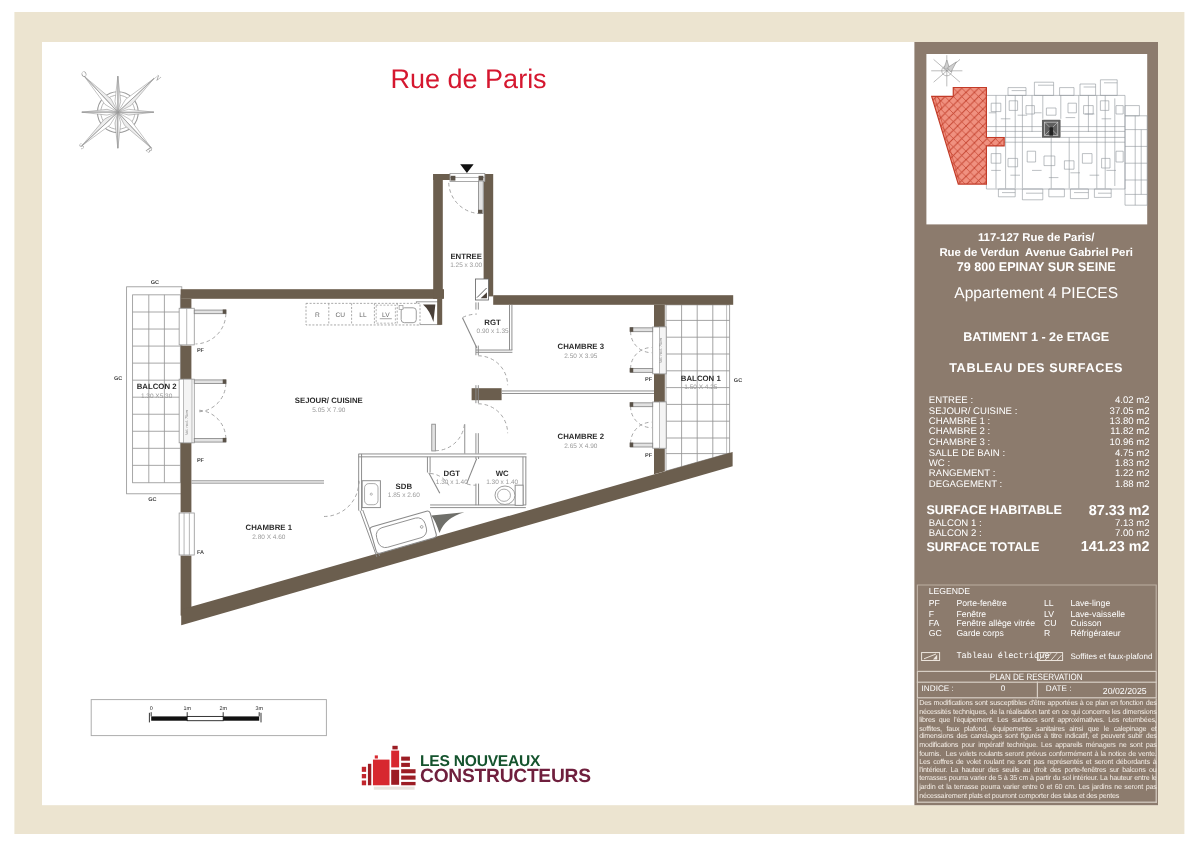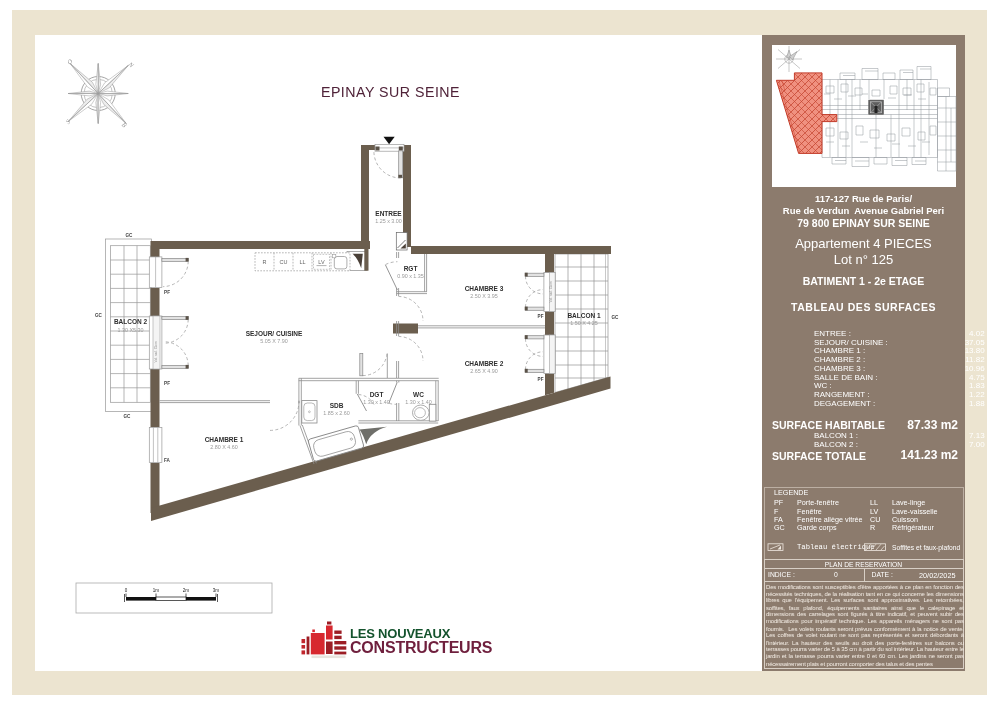--- a/index.html
+++ b/index.html
@@ -8,42 +8,41 @@
   #page { position:relative; width:1000px; height:707px; }
   .abs { position:absolute; }
   #frame { left:12px; top:10px; width:975px; height:685px; background:#ece4d0; }
   #content { left:35px; top:35px; width:930px; height:636px; background:#fff; }
   #panel { left:762px; top:35px; width:203px; height:636px; background:#8c7b6d; color:#fff; }
   #sitebox { left:772px; top:45px; width:184px; height:142px; background:#fff; }
   .ttl1 { left:198px; top:53px; width:385px; text-align:center; font-size:22.5px; color:#d5172f; }
   .ttl2 { left:198px; top:84px; width:385px; text-align:center; font-size:14.2px; color:#4f2238; letter-spacing:0.5px;}
   .pnl { width:203px; left:762px; text-align:center; color:#fff; }
   .b { font-weight:bold; }
-  .trow { left:774px; width:184px; font-size:8px; color:#fff;margin-left:40px; }
+  .trow { left:774px; width:184px; font-size:8px; color:#fff; }
   .trow span { float:right; }
   .leg { font-size:7.2px; color:#fff; }
 </style>
 </head>
 <body>
 <div id="page">
   <div id="frame" class="abs"></div>
   <div id="content" class="abs"></div>
   <div id="panel" class="abs"></div>
   <div id="sitebox" class="abs"></div>
 
-  <div class="abs ttl2">EPINAY SUR SEINE</div>
+  <div class="abs ttl1">Rue de Paris</div>
 
   <div class="abs b" style="left:350px; top:626px; font-size:13px; color:#14532d; letter-spacing:-0.2px; white-space:nowrap;">LES NOUVEAUX</div>
   <div class="abs b" style="left:350px; top:639px; font-size:16px; color:#6f1f3d; letter-spacing:-0.2px; white-space:nowrap;">CONSTRUCTEURS</div>
 
   <div class="abs pnl b" style="top:193px; font-size:9.5px;">117-127 Rue de Paris/</div>
   <div class="abs pnl b" style="top:204.5px; font-size:9.5px;">Rue de Verdun&nbsp; Avenue Gabriel Peri</div>
   <div class="abs pnl b" style="top:217px; font-size:10.5px;">79 800 EPINAY SUR SEINE</div>
   <div class="abs pnl" style="top:236px; font-size:13px;">Appartement 4 PIECES</div>
-  <div class="abs pnl" style="top:252px; font-size:13px;">Lot n° 125</div>
   <div class="abs pnl b" style="top:275px; font-size:10.5px;">BATIMENT 1 - 2e ETAGE</div>
   <div class="abs pnl b" style="top:301px; font-size:10.5px; letter-spacing:0.55px;">TABLEAU DES SURFACES</div>
 
   <div class="abs trow" style="top:329px;">ENTREE :<span>4.02 m2</span></div>
   <div class="abs trow" style="top:338px;">SEJOUR/ CUISINE :<span>37.05 m2</span></div>
   <div class="abs trow" style="top:346px;">CHAMBRE 1 :<span>13.80 m2</span></div>
   <div class="abs trow" style="top:355px;">CHAMBRE 2 :<span>11.82 m2</span></div>
   <div class="abs trow" style="top:364px;">CHAMBRE 3 :<span>10.96 m2</span></div>
   <div class="abs trow" style="top:373px;">SALLE DE BAIN :<span>4.75 m2</span></div>
   <div class="abs trow" style="top:381px;">WC :<span>1.83 m2</span></div>

